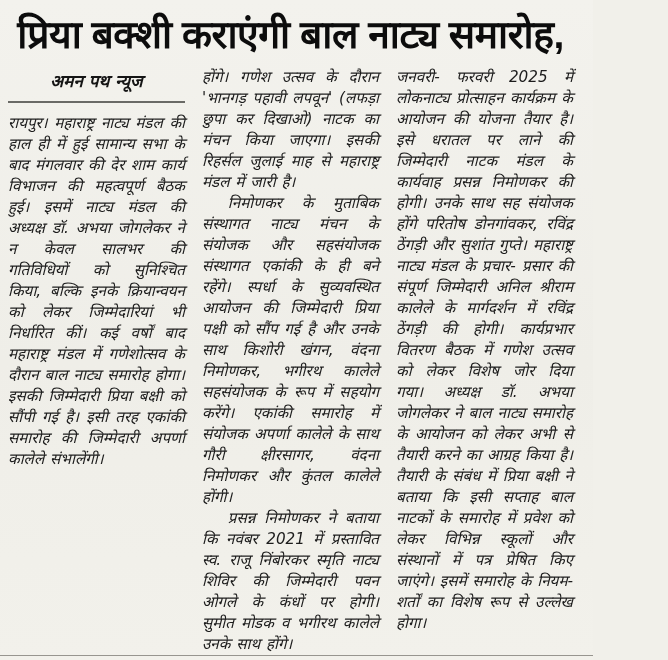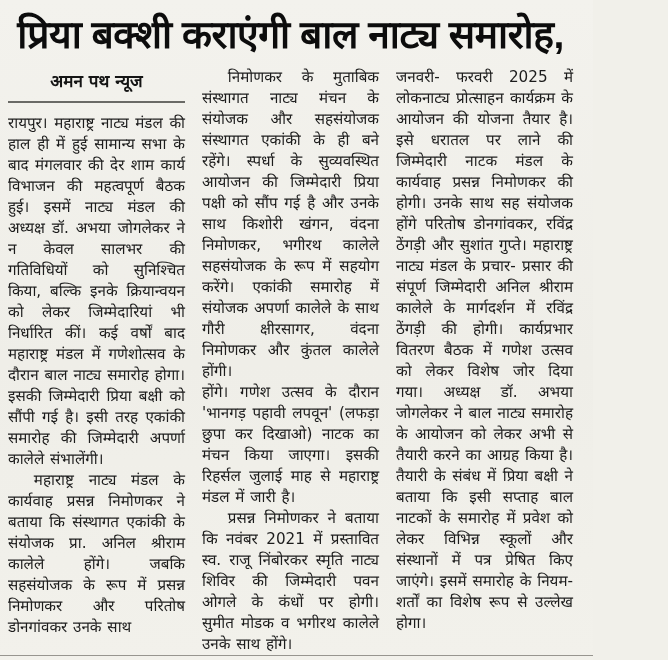--- a/index.html
+++ b/index.html
@@ -25,20 +25,21 @@
     line-height:1.2;
     color:#0c0c0c;
     letter-spacing:-0.5px;
     font-family:"Liberation Sans","DejaVu Sans",sans-serif;
   }
   .headline .hl-line{ display:block; }
   .columns{
     display:flex;
     gap:17px;
     align-items:flex-start;
+    font-style:italic;
   }
   .col{ flex:1 1 0; min-width:0; }
   .byline-wrap{
     text-align:center;
     padding:2px 0 9px 0;
     border-bottom:2px solid #6a6a66;
     margin-bottom:10px;
   }
   .byline{
     font-weight:700;
@@ -71,26 +72,25 @@
     <span class="hl-line">प्रिया बक्शी कराएंगी बाल नाट्य समारोह,</span>
   </h1>
 
   <div class="columns">
 
     <div class="col">
       <div class="byline-wrap">
         <div class="byline">अमन पथ न्यूज</div>
       </div>
       <p class="para">रायपुर। महाराष्ट्र नाट्य मंडल की हाल ही में हुई सामान्य सभा के बाद मंगलवार की देर शाम कार्य विभाजन की महत्वपूर्ण बैठक हुई। इसमें नाट्य मंडल की अध्यक्ष डॉ. अभया जोगलेकर ने न केवल सालभर की गतिविधियों को सुनिश्चित किया, बल्कि इनके क्रियान्वयन को लेकर जिम्मेदारियां भी निर्धारित कीं। कई वर्षों बाद महाराष्ट्र मंडल में गणेशोत्सव के दौरान बाल नाट्य समारोह होगा। इसकी जिम्मेदारी प्रिया बक्षी को सौंपी गई है। इसी तरह एकांकी समारोह की जिम्मेदारी अपर्णा कालेले संभालेंगी।</p>
-      <p class="para indent">महाराष्ट्र नाट्य मंडल के कार्यवाह प्रसन्न निमोणकर ने बताया कि संस्थागत एकांकी के संयोजक प्रा. अनिल श्रीराम कालेले होंगे। जबकि सहसंयोजक के रूप में प्रसन्न निमोणकर और परितोष डोनगांवकर उनके साथ</p>
     </div>
 
     <div class="col">
+      <p class="para">होंगे। गणेश उत्सव के दौरान 'भानगड़ पहावी लपवून' (लफड़ा छुपा कर दिखाओ) नाटक का मंचन किया जाएगा। इसकी रिहर्सल जुलाई माह से महाराष्ट्र मंडल में जारी है।</p>
       <p class="para indent">निमोणकर के मुताबिक संस्थागत नाट्य मंचन के संयोजक और सहसंयोजक संस्थागत एकांकी के ही बने रहेंगे। स्पर्धा के सुव्यवस्थित आयोजन की जिम्मेदारी प्रिया पक्षी को सौंप गई है और उनके साथ किशोरी खंगन, वंदना निमोणकर, भगीरथ कालेले सहसंयोजक के रूप में सहयोग करेंगे। एकांकी समारोह में संयोजक अपर्णा कालेले के साथ गौरी क्षीरसागर, वंदना निमोणकर और कुंतल कालेले होंगी।</p>
-      <p class="para">होंगे। गणेश उत्सव के दौरान 'भानगड़ पहावी लपवून' (लफड़ा छुपा कर दिखाओ) नाटक का मंचन किया जाएगा। इसकी रिहर्सल जुलाई माह से महाराष्ट्र मंडल में जारी है।</p>
       <p class="para indent">प्रसन्न निमोणकर ने बताया कि नवंबर 2021 में प्रस्तावित स्व. राजू निंबोरकर स्मृति नाट्य शिविर की जिम्मेदारी पवन ओगले के कंधों पर होगी। सुमीत मोडक व भगीरथ कालेले उनके साथ होंगे।</p>
     </div>
 
     <div class="col">
       <p class="para">जनवरी- फरवरी 2025 में लोकनाट्य प्रोत्साहन कार्यक्रम के आयोजन की योजना तैयार है। इसे धरातल पर लाने की जिम्मेदारी नाटक मंडल के कार्यवाह प्रसन्न निमोणकर की होगी। उनके साथ सह संयोजक होंगे परितोष डोनगांवकर, रविंद्र ठेंगड़ी और सुशांत गुप्ते। महाराष्ट्र नाट्य मंडल के प्रचार- प्रसार की संपूर्ण जिम्मेदारी अनिल श्रीराम कालेले के मार्गदर्शन में रविंद्र ठेंगड़ी की होगी। कार्यप्रभार वितरण बैठक में गणेश उत्सव को लेकर विशेष जोर दिया गया। अध्यक्ष डॉ. अभया जोगलेकर ने बाल नाट्य समारोह के आयोजन को लेकर अभी से तैयारी करने का आग्रह किया है। तैयारी के संबंध में प्रिया बक्षी ने बताया कि इसी सप्ताह बाल नाटकों के समारोह में प्रवेश को लेकर विभिन्न स्कूलों और संस्थानों में पत्र प्रेषित किए जाएंगे। इसमें समारोह के नियम- शर्तों का विशेष रूप से उल्लेख होगा।</p>
     </div>
 
   </div>
 
   <div class="bottom-rule"></div>

